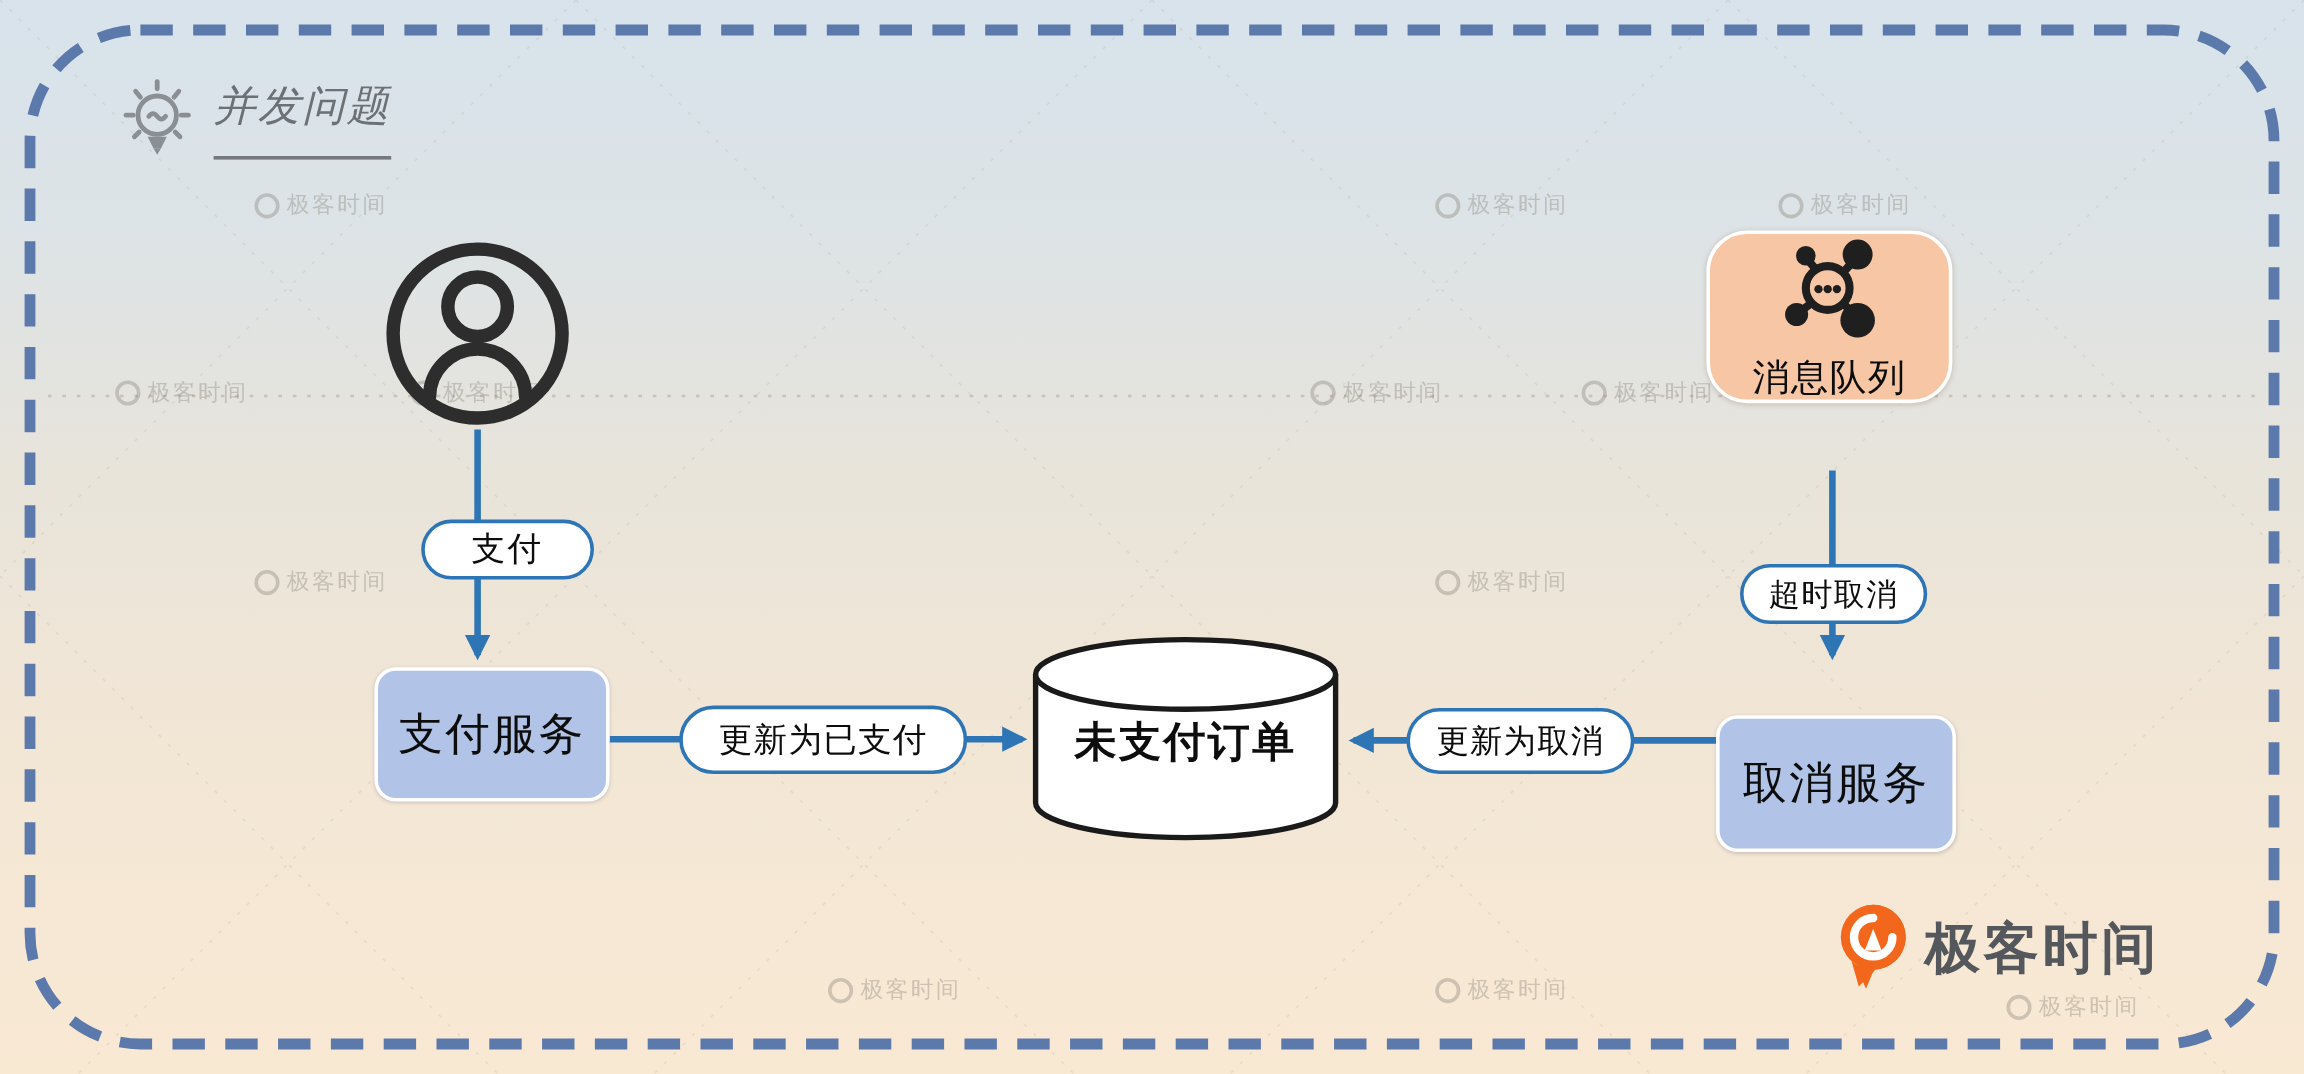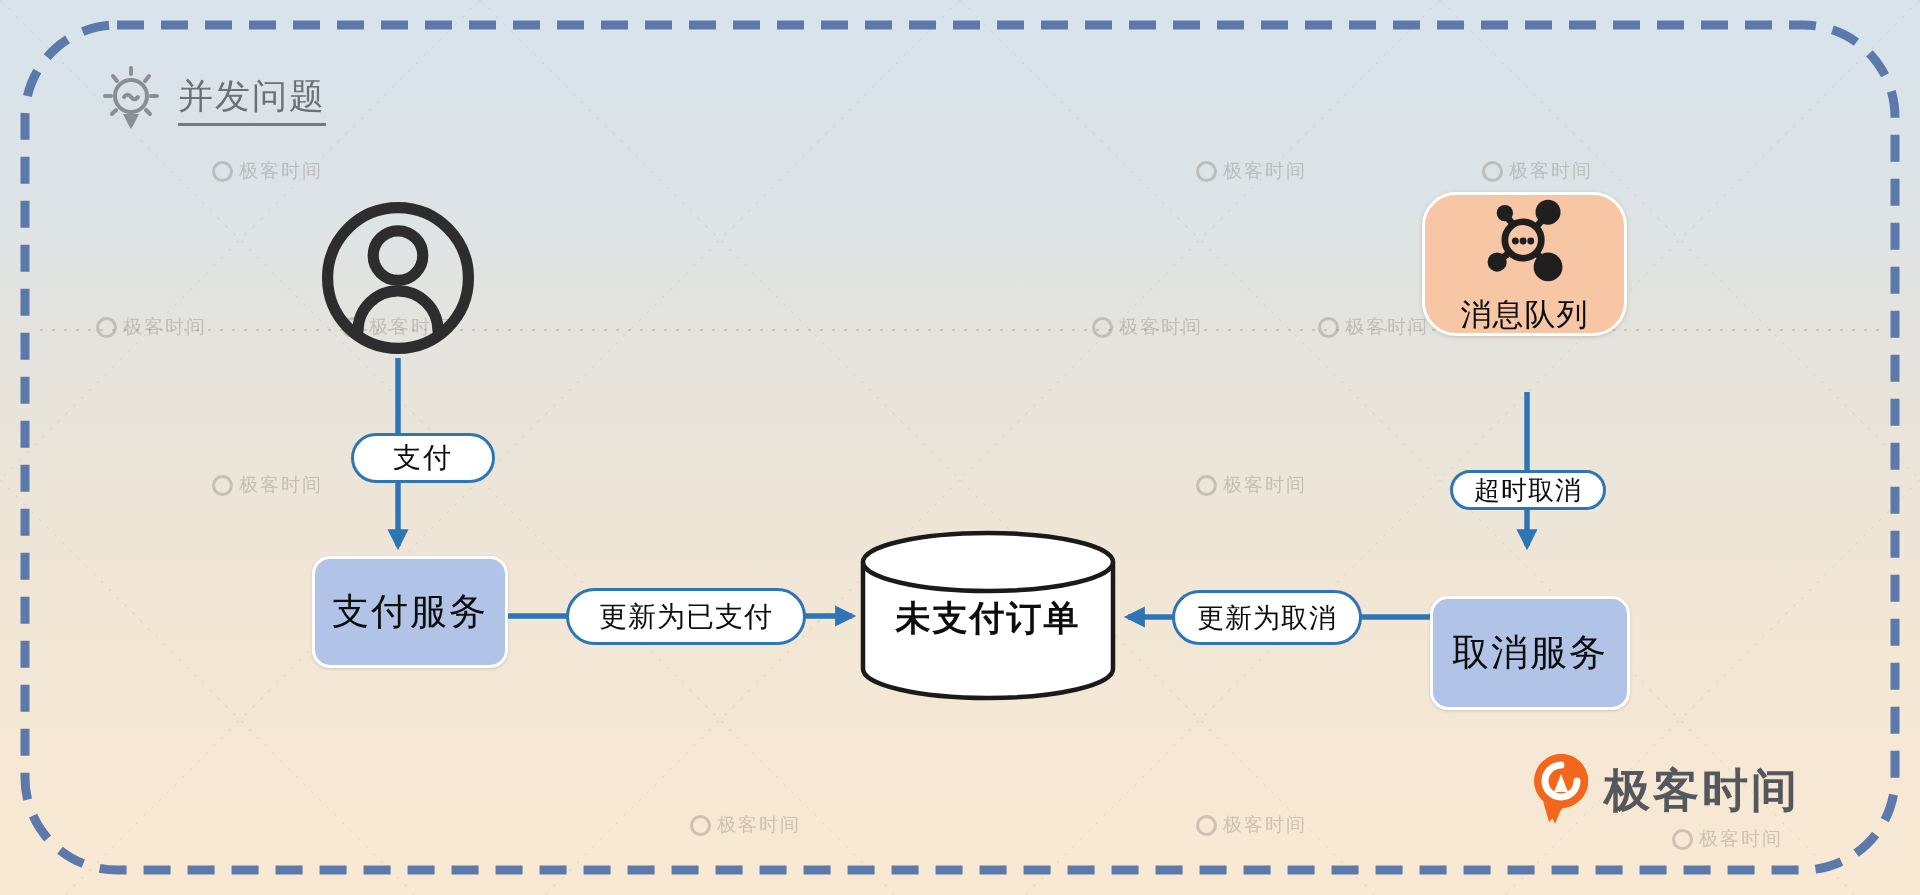--- a/index.html
+++ b/index.html
@@ -5,21 +5,21 @@
   html,body{margin:0;padding:0;}
   body{font-family:"Liberation Sans","DejaVu Sans",sans-serif;}
   .canvas{
     position:relative;width:1920px;height:895px;overflow:hidden;
     background:linear-gradient(180deg,#d8e3ec 0%,#dde3e6 22%,#e8e4da 45%,#f1e6d6 65%,#f9e9d3 100%);
   }
   svg.layer{position:absolute;left:0;top:0;z-index:1;}
   .node,.pill,.label,.wm{position:absolute;box-sizing:border-box;z-index:2;}
   
   .title-wrap{position:absolute;left:100px;top:62px;display:flex;align-items:center;gap:16px;z-index:2;}
-  .title-text{font-size:35px;color:#6c7176;letter-spacing:2px;border-bottom:3px solid #75797d;padding-bottom:3px;}
+  .title-text{font-size:35px;color:#6c7176;letter-spacing:2px;border-bottom:3px solid #75797d;padding-bottom:18px;font-style:italic;}
   
   .pill{
     background:#ffffff;border:3.5px solid #2e75b6;border-radius:999px;
     display:flex;align-items:center;justify-content:center;
     color:#0d0d0d;
   }
   
   .svc{
     background:#b1c4e7;border:3px solid #ffffff;border-radius:18px;
     display:flex;align-items:center;justify-content:center;
@@ -147,21 +147,21 @@
           <circle cx="74" cy="78" r="15"></circle>
           <circle cx="40" cy="51" r="3.6"></circle>
           <circle cx="48" cy="51" r="3.6"></circle>
           <circle cx="56" cy="51" r="3.6"></circle>
         </g>
       </svg>
     </span>
     <span class="mq-label">消息队列</span>
   </div>
 
-  <div class="pill" style="left:1450px;top:470px;width:156px;height:40px;font-size:26px;letter-spacing:1px;">超时取消</div>
+  <div class="pill" style="left:1450px;top:470px;width:156px;height:50px;font-size:26px;letter-spacing:1px;">超时取消</div>
 
   <div class="logo">
     <span style="display:inline-block;width:58px;height:78px;">
       <svg width="58" height="78" viewBox="0 0 58 78">
         <path d="M29,2 A27,27 0 1 1 11,49 L17,70 L31,56 A27,27 0 0 1 29,2 Z" fill="#f2671c"></path>
         <circle cx="29" cy="29" r="27" fill="#f2671c"></circle>
         <path d="M29,13 A16,16 0 1 0 45,29" stroke="#ffffff" stroke-width="7" fill="none" stroke-linecap="round"></path>
         <path d="M29,22 L36,40 L22,40 Z" fill="#ffffff"></path>
         <path d="M14,52 L23,72 L30,55 Z" fill="#f2671c"></path>
       </svg>

